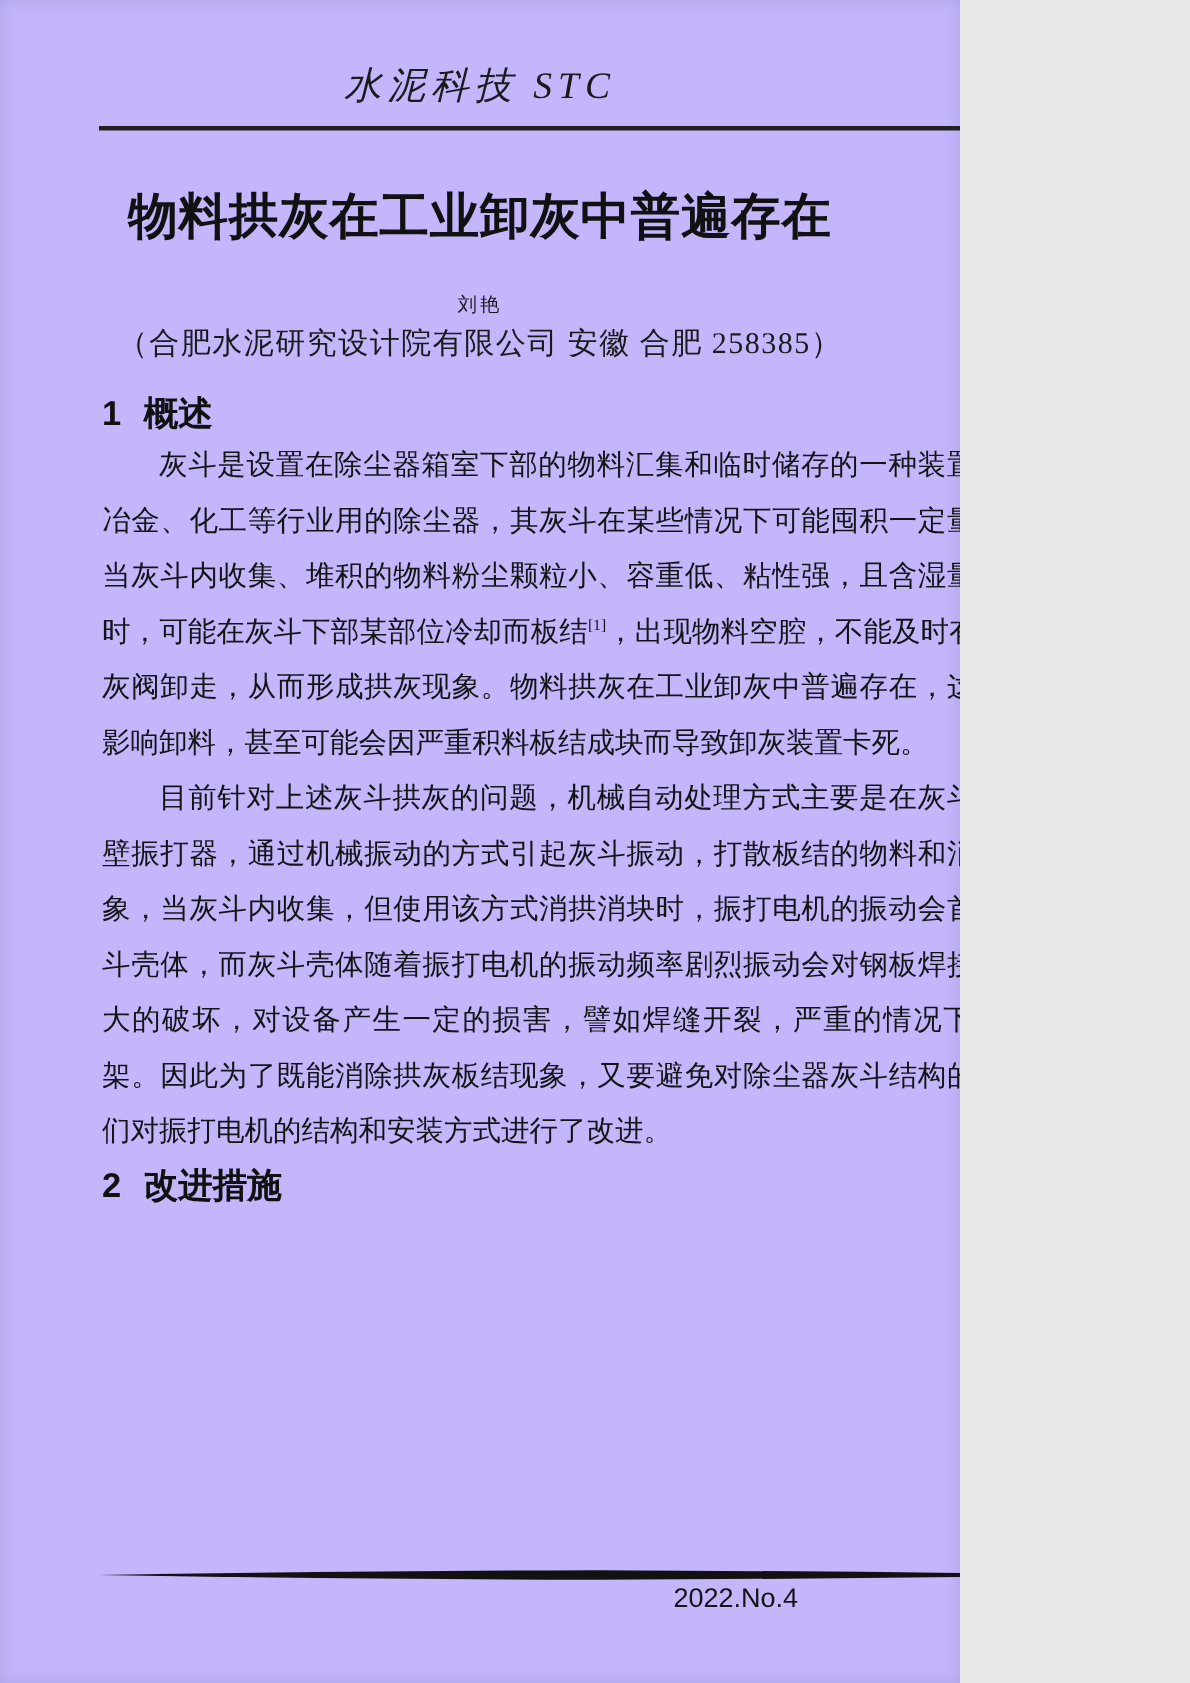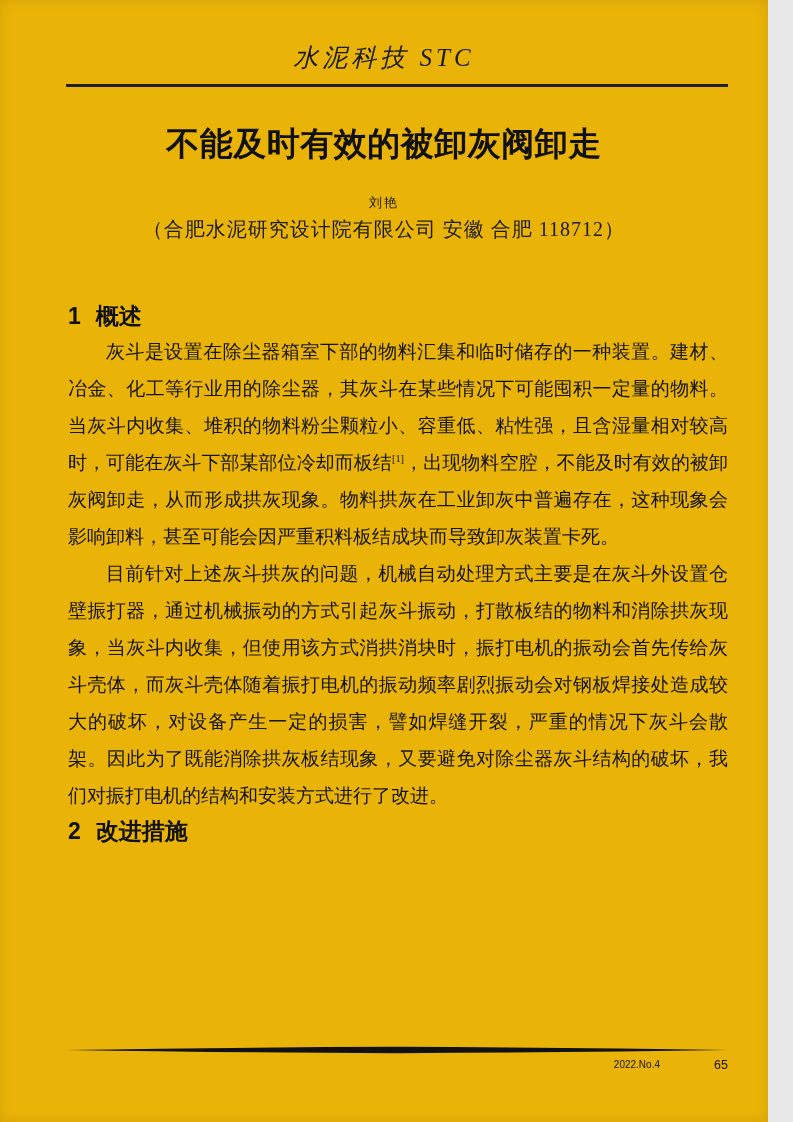--- a/index.html
+++ b/index.html
@@ -2,23 +2,23 @@
 <html><head>
 <meta charset="utf-8">
 <style>
   html, body {
     margin: 0;
     padding: 0;
     background: #e8e8e8;
   }
   .page {
     position: relative;
-    width: 768px;
+    width: 640px;
     height: 1122px;
-    background: #eab308;
+    background: #c4b5fd;
     overflow: hidden;
     box-shadow: inset 0 0 12px rgba(0,0,0,0.10);
     color: #1a1a1a;
   }
   
   .journal-title {
     position: absolute;
     top: 42px;
     left: 0;
     width: 100%;
@@ -74,21 +74,20 @@
     font-size: 20px;
     line-height: 26px;
     letter-spacing: 1px;
   }
   
   .content {
     position: absolute;
     top: 258px;
     left: 68px;
     width: 660px;
-    margin-top: 41px;
   }
   .sec-heading {
     margin: 0;
     font-family: "Liberation Sans", "DejaVu Sans", sans-serif;
     font-weight: bold;
     font-size: 23px;
     line-height: 34px;
     color: #111;
   }
   .sec-heading .sec-num {
@@ -126,36 +125,36 @@
     font-family: "Liberation Sans", "DejaVu Sans", sans-serif;
     font-size: 12.5px;
     line-height: 16px;
     color: #141414;
   }
   .issue-label {
     position: absolute;
     top: 1057px;
     right: 108px;
     font-family: "Liberation Sans", "DejaVu Sans", sans-serif;
-    font-size: 10px;
+    font-size: 18px;
     line-height: 16px;
     color: #141414;
   }
 </style>
 </head>
 <body>
 
 <div class="page">
 
   <div class="journal-title">水泥科技 STC</div>
   <div class="header-rule"></div>
 
-  <h1 class="article-title">不能及时有效的被卸灰阀卸走</h1>
+  <h1 class="article-title">物料拱灰在工业卸灰中普遍存在</h1>
   <div class="author">刘艳</div>
-  <div class="affiliation">（合肥水泥研究设计院有限公司 安徽 合肥 118712）</div>
+  <div class="affiliation">（合肥水泥研究设计院有限公司 安徽 合肥 258385）</div>
 
   <div class="content">
 
     <h2 class="sec-heading">
       <span class="sec-num">1</span><span>概述</span>
     </h2>
 
     <p class="para"><span>灰斗是设置在除尘器箱室下部的物料汇集和临时储存的一种装置。建材、冶金、化工等行业用的除尘器，其灰斗在某些情况下可能囤积一定量的物料。当灰斗内收集、堆积的物料粉尘颗粒小、容重低、粘性强，且含湿量相对较高时，可能在灰斗下部某部位冷却而板结</span><sup class="ref-sup">[1]</sup><span>，出现物料空腔，不能及时有效的被卸灰阀卸走，从而形成拱灰现象。物料拱灰在工业卸灰中普遍存在，这种现象会影响卸料，甚至可能会因严重积料板结成块而导致卸灰装置卡死。</span></p>
 
     <p class="para">目前针对上述灰斗拱灰的问题，机械自动处理方式主要是在灰斗外设置仓壁振打器，通过机械振动的方式引起灰斗振动，打散板结的物料和消除拱灰现象，当灰斗内收集，但使用该方式消拱消块时，振打电机的振动会首先传给灰斗壳体，而灰斗壳体随着振打电机的振动频率剧烈振动会对钢板焊接处造成较大的破坏，对设备产生一定的损害，譬如焊缝开裂，严重的情况下灰斗会散架。因此为了既能消除拱灰板结现象，又要避免对除尘器灰斗结构的破坏，我们对振打电机的结构和安装方式进行了改进。</p>

